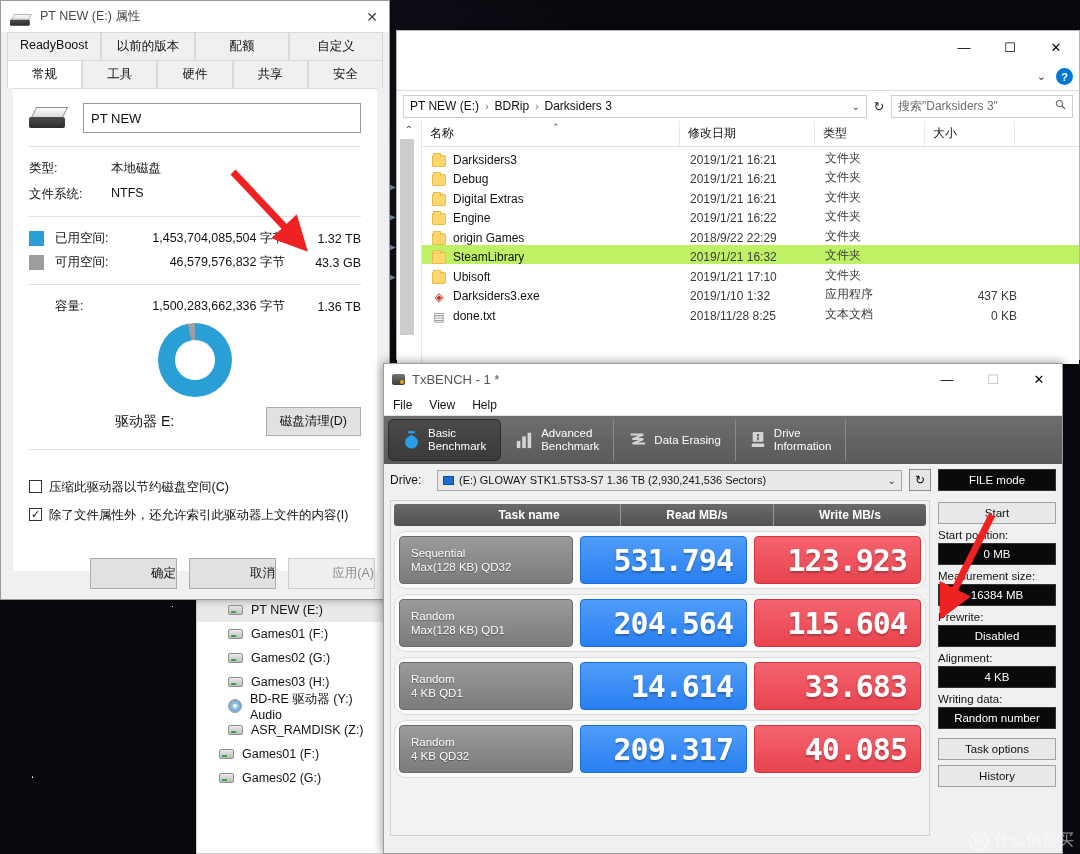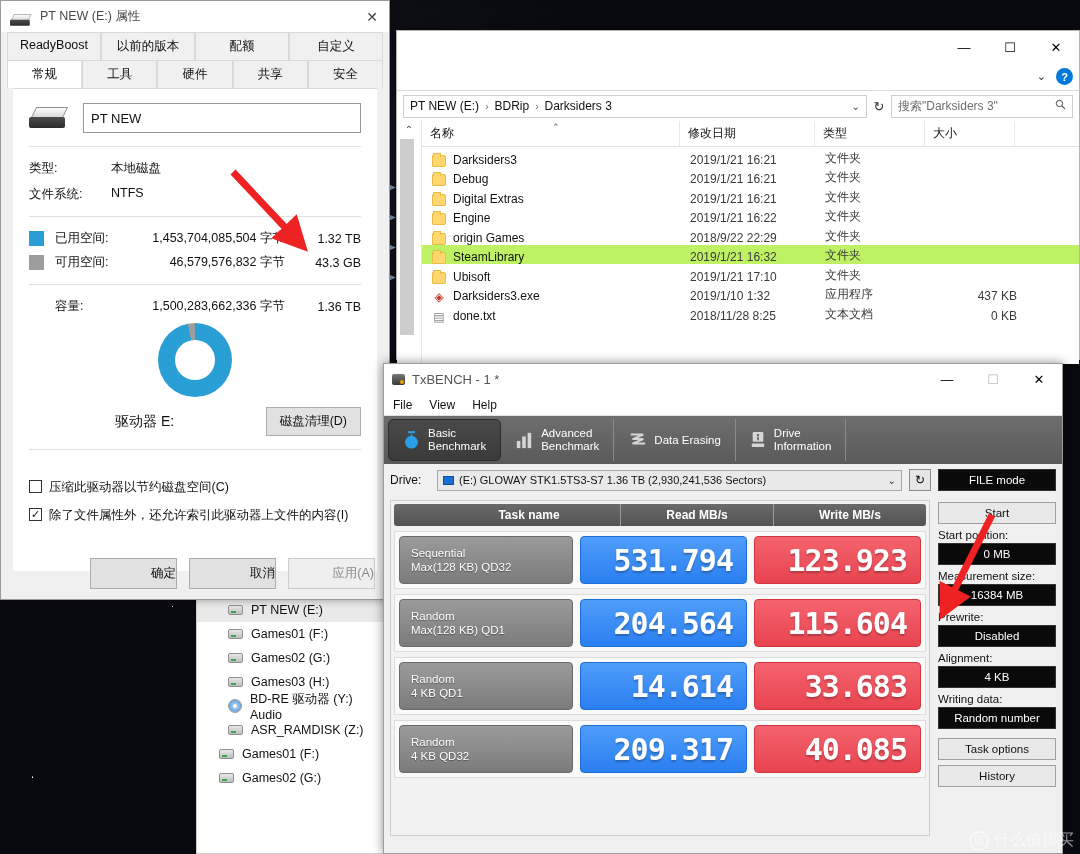--- a/index.html
+++ b/index.html
@@ -169,21 +169,21 @@
   .filemode{ width:118px; height:22px; background:#0a0a0a; color:#fff; font-size:11.5px;
              display:flex; align-items:center; justify-content:center; border:1px solid #333; }
   .tbbody{ display:flex; padding:4px 6px 0; gap:8px; height:340px; }
   .bench{ flex:1; background:#f2f2f2; border:1px solid #cfcfcf; padding:3px; }
   .benchhead{ display:flex; height:22px; background:linear-gradient(#6a6a6a,#525252);
               border-radius:3px; color:#fff; font-size:12px; font-weight:bold;padding-left:44px; }
   .benchhead div{ display:flex; align-items:center; justify-content:center; }
   .bh1{ width:182px; } .bh2{ flex:1; border-left:1px solid #9a9a9a; }
   .bh3{ flex:1; border-left:1px solid #9a9a9a; }
   .benchrow{ display:flex; margin-top:5px; background:#fafafa; border:1px solid #dcdcdc;
-             border-radius:0; padding:4px; gap:7px; height:58px; }
+             border-radius:12px; padding:4px; gap:7px; height:58px; }
   .taskbtn{ width:174px; background:linear-gradient(#9b9b9b,#7b7b7b); border:1px solid #6a6a6a;
             border-radius:4px; color:#fff; font-size:11.5px; line-height:14px;
             display:flex; flex-direction:column; justify-content:center; padding-left:11px;
             text-shadow:0 1px 1px rgba(0,0,0,.4); }
   .val{ flex:1; border-radius:4px; display:flex; align-items:center; justify-content:flex-end;
         padding-right:13px; font-family:"DejaVu Sans Mono", monospace; font-weight:bold;
         font-size:30px; color:#fff; letter-spacing:-1px;
         text-shadow:0 2px 2px rgba(0,0,0,.25); }
   .val.read{ background:linear-gradient(#4f9dfa,#2a7ff0); border:1px solid #1c6fd8; }
   .val.write{ background:linear-gradient(#f4636e,#e8444f); border:1px solid #d03540; }

